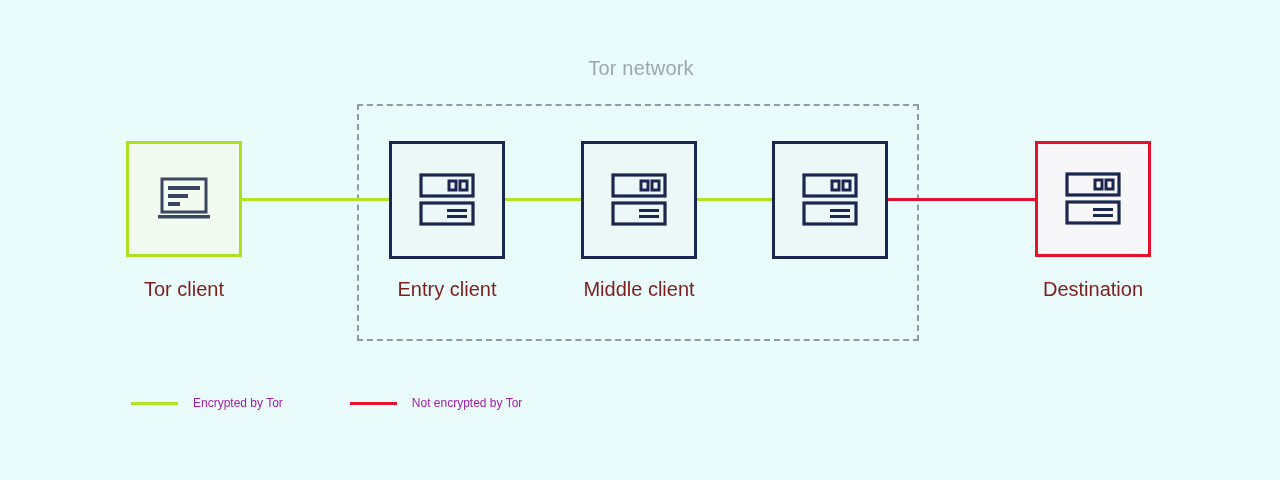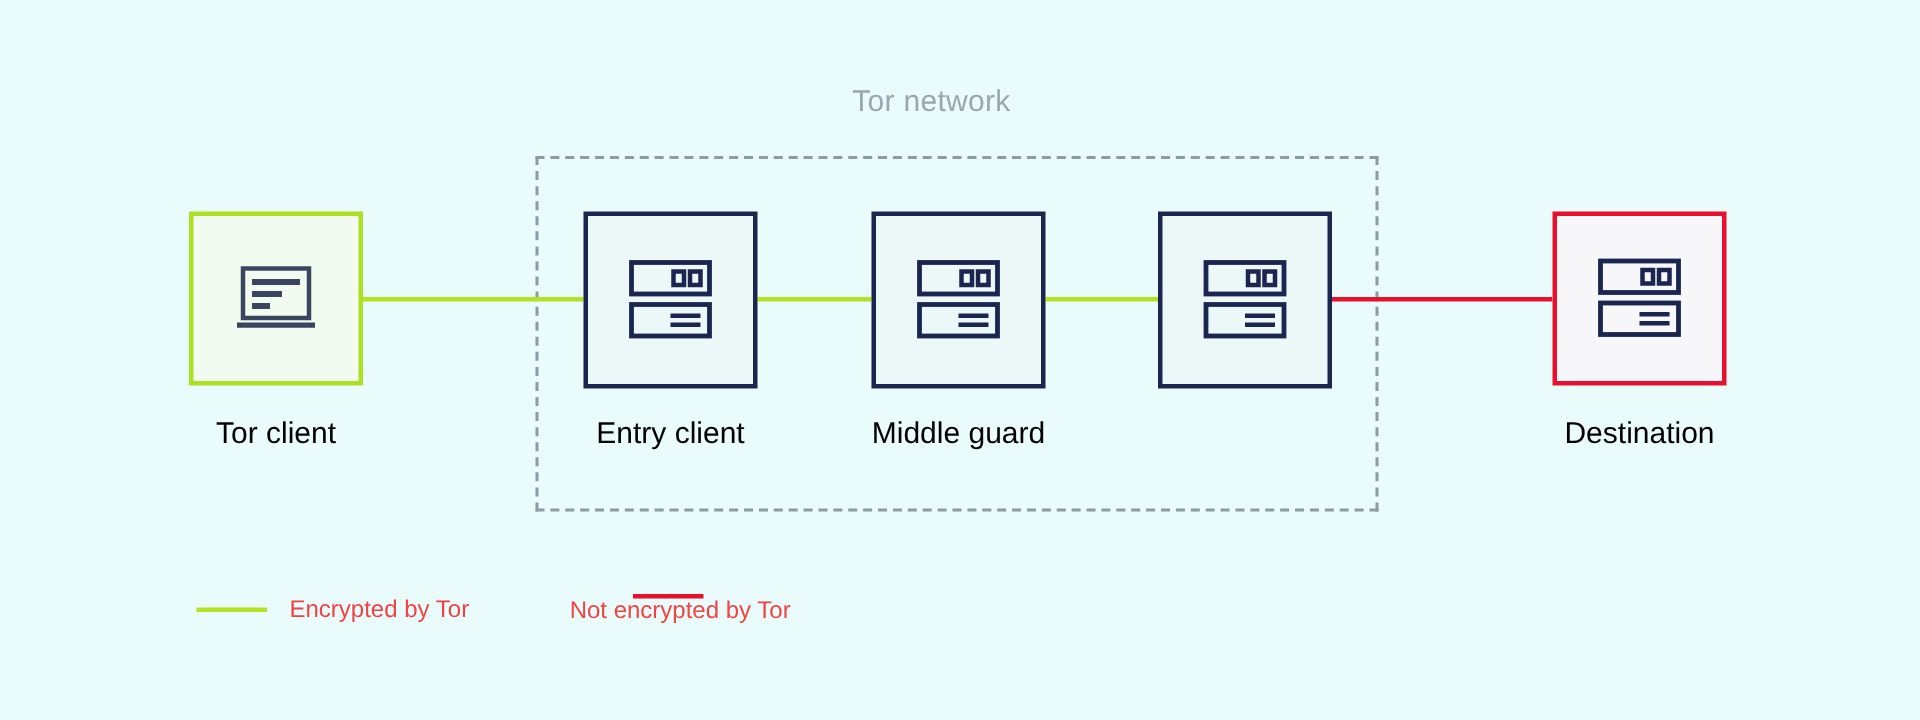--- a/index.html
+++ b/index.html
@@ -18,21 +18,21 @@
   #diagram {
     position: absolute;
     left: 0; top: 0;
     width: 1280px;
     height: 480px;
   }
 
   
   .network-title {
     position: absolute;
-    left: 340px;
+    left: 360px;
     top: 57px;
     width: 562px;
     text-align: center;
     font-size: 20px;
     color: #9AA7B0;
     letter-spacing: 0.2px;
   }
 
   
   .network-boundary {
@@ -102,21 +102,21 @@
     width: 116px; height: 116px;
     border: 3px solid #E8112D;
     background: #F7F6F8;
   }
 
   
   .node-label {
     position: absolute;
     text-align: center;
     font-size: 20px;
-    color: #000000;
+    color: #7f1d1d;
     top: 278px;
     white-space: nowrap;
   }
   .label-client { left: 84px;  width: 200px; }
   .label-entry  { left: 347px; width: 200px; }
   .label-middle { left: 539px; width: 200px; }
   .label-exit   { left: 730px; width: 200px; }
   .label-dest   { left: 993px; width: 200px; }
 
   
@@ -125,30 +125,30 @@
     left: 131px;
     top: 396px;
     display: flex;
     align-items: center;
     gap: 0px;
   }
   .legend-item {
     display: flex;
     align-items: center;
   }
-  .legend-item + .legend-item { margin-left: 67px; flex-direction: column; }
+  .legend-item + .legend-item { margin-left: 67px; }
   .legend-swatch {
     width: 47px;
     height: 3px;
     margin-right: 15px;
     display: inline-block;
   }
   .legend-text {
-    font-size: 16px;
-    color: #ef4444;
+    font-size: 12px;
+    color: #a21caf;
     white-space: nowrap;
   }
 </style>
 </head>
 <body>
 
 <div id="diagram">
 
   <div class="network-title">Tor network</div>
 
@@ -218,21 +218,21 @@
         <rect x="42" y="9" width="7" height="9" fill="none" stroke="#1A2550" stroke-width="3"></rect>
         <rect x="3" y="31" width="52" height="21" fill="none" stroke="#1A2550" stroke-width="3.2"></rect>
         <rect x="29" y="37" width="20" height="3" fill="#1A2550"></rect>
         <rect x="29" y="43" width="20" height="3" fill="#1A2550"></rect>
       </svg>
     </span>
   </div>
 
   <div class="node-label label-client">Tor client</div>
   <div class="node-label label-entry">Entry client</div>
-  <div class="node-label label-middle">Middle guard</div>
+  <div class="node-label label-middle">Middle client</div>
   <div class="node-label label-dest">Destination</div>
 
   <div class="legend">
     <div class="legend-item">
       <span class="legend-swatch" style="background:#B4E322;"></span>
       <span class="legend-text">Encrypted by Tor</span>
     </div>
     <div class="legend-item">
       <span class="legend-swatch" style="background:#E8112D;"></span>
       <span class="legend-text">Not encrypted by Tor</span>

